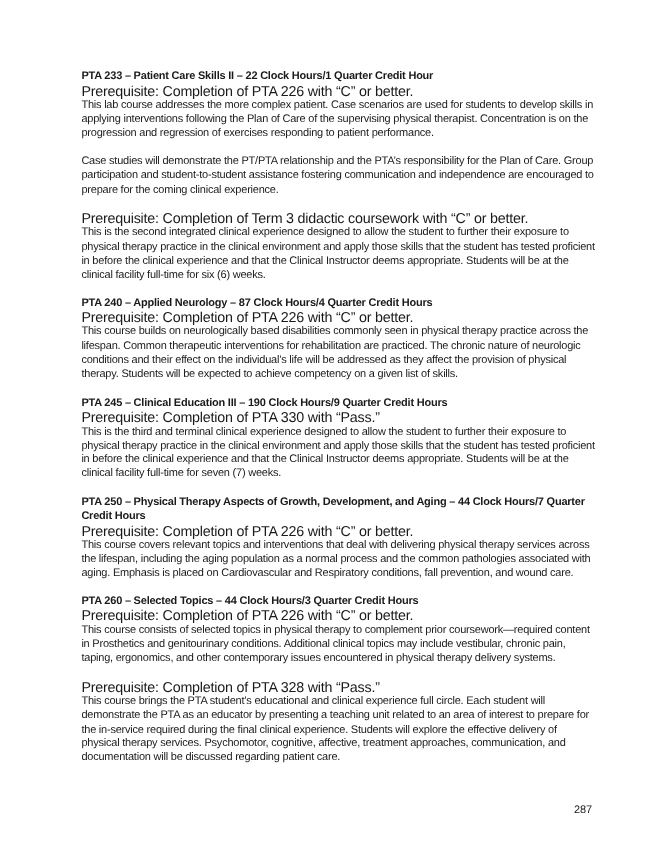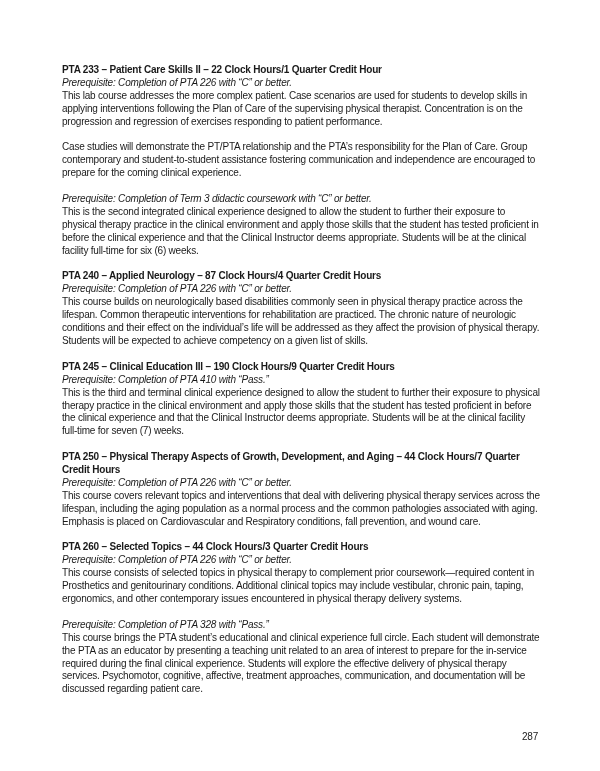--- a/index.html
+++ b/index.html
@@ -11,31 +11,30 @@
     overflow: hidden;
     font-family: "Liberation Sans", sans-serif;
     color: #1a1a1a;
   }
   .page-content {
     position: absolute;
     top: 64px;
     left: 62px;
     width: 479px;
   }
-  .course { margin-top: 12.9px; }
+  .course { margin-top: 12.9px; margin-left: 12px; }
   .course:first-child { margin-top: 0; }
   .heading {
     font-size: 10px;
     font-weight: bold;
     line-height: 12.9px;
     letter-spacing: -0.2px;
   }
   .prereq {
-    font-style: italic;
-    font-size: 10px;
+    font-size: 13px;
     line-height: 12.9px;
     letter-spacing: -0.2px;
   }
   .para {
     font-size: 10px;
     line-height: 12.9px;
     letter-spacing: -0.2px;
   }
   .para.gap { margin-top: 12.9px; }
   .page-number {
@@ -49,37 +48,37 @@
 </style>
 </head>
 <body>
 
 <main class="page-content">
 
   <section class="course">
     <h2 class="heading">PTA 233 – Patient Care Skills II – 22 Clock Hours/1 Quarter Credit Hour</h2>
     <p class="prereq">Prerequisite: Completion of PTA 226 with “C” or better.</p>
     <p class="para">This lab course addresses the more complex patient.  Case scenarios are used for students to develop skills in applying interventions following the Plan of Care of the supervising physical therapist. Concentration is on the progression and regression of exercises responding to patient performance.</p>
-    <p class="para gap">Case studies will demonstrate the PT/PTA relationship and the PTA’s responsibility for the Plan of Care. Group contemporary and student-to-student assistance fostering communication and independence are encouraged to prepare for the coming clinical experience.</p>
+    <p class="para gap">Case studies will demonstrate the PT/PTA relationship and the PTA’s responsibility for the Plan of Care. Group participation and student-to-student assistance fostering communication and independence are encouraged to prepare for the coming clinical experience.</p>
   </section>
 
   <section class="course">
     <p class="prereq">Prerequisite: Completion of Term 3 didactic coursework with “C” or better.</p>
     <p class="para">This is the second integrated clinical experience designed to allow the student to further their exposure to physical therapy practice in the clinical environment and apply those skills that the student has tested proficient in before the clinical experience and that the Clinical Instructor deems appropriate. Students will be at the clinical facility full-time for six (6) weeks.</p>
   </section>
 
   <section class="course">
     <h2 class="heading">PTA 240 – Applied Neurology – 87 Clock Hours/4 Quarter Credit Hours</h2>
     <p class="prereq">Prerequisite: Completion of PTA 226 with “C” or better.</p>
     <p class="para">This course builds on neurologically based disabilities commonly seen in physical therapy practice across the lifespan. Common therapeutic interventions for rehabilitation are practiced. The chronic nature of neurologic conditions and their effect on the individual’s life will be addressed as they affect the provision of physical therapy. Students will be expected to achieve competency on a given list of skills.</p>
   </section>
 
   <section class="course">
     <h2 class="heading">PTA 245 – Clinical Education III – 190 Clock Hours/9 Quarter Credit Hours</h2>
-    <p class="prereq">Prerequisite: Completion of PTA 410 with “Pass.”</p>
+    <p class="prereq">Prerequisite: Completion of PTA 330 with “Pass.”</p>
     <p class="para">This is the third and terminal clinical experience designed to allow the student to further their exposure to physical therapy practice in the clinical environment and apply those skills that the student has tested proficient in before the clinical experience and that the Clinical Instructor deems appropriate. Students will be at the clinical facility full-time for seven (7) weeks.</p>
   </section>
 
   <section class="course">
     <h2 class="heading">PTA 250 – Physical Therapy Aspects of Growth, Development, and Aging – 44 Clock Hours/7 Quarter Credit Hours</h2>
     <p class="prereq">Prerequisite: Completion of PTA 226 with “C” or better.</p>
     <p class="para">This course covers relevant topics and interventions that deal with delivering physical therapy services across the lifespan, including the aging population as a normal process and the common pathologies associated with aging. Emphasis is placed on Cardiovascular and Respiratory conditions, fall prevention, and wound care.</p>
   </section>
 
   <section class="course">

